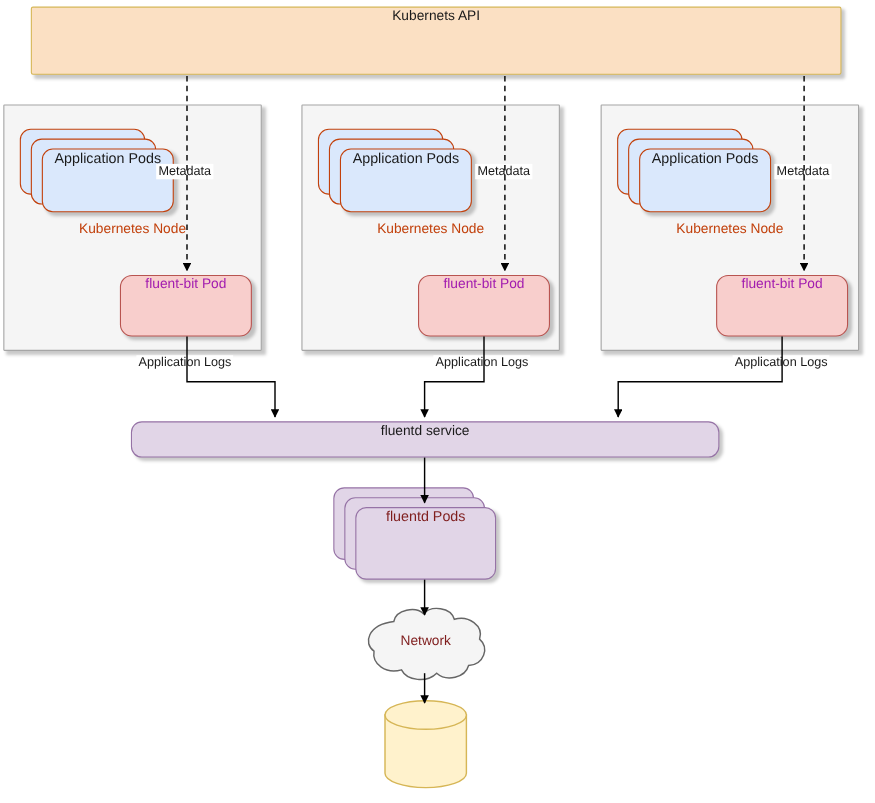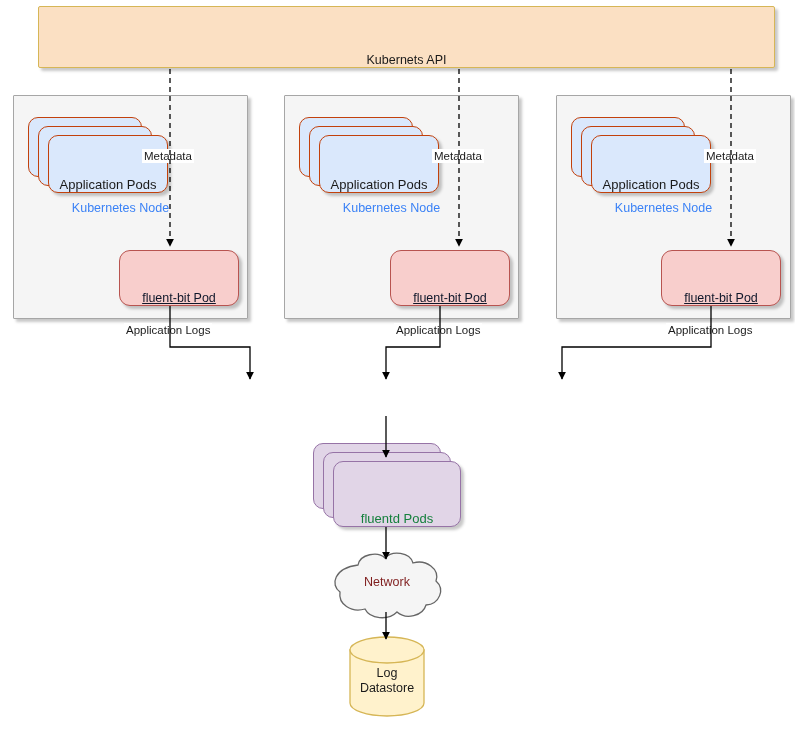--- a/index.html
+++ b/index.html
@@ -5,56 +5,56 @@
 <style>
   html,body{margin:0;padding:0;background:#ffffff;}
   body{
     width:795px;height:730px;position:relative;overflow:hidden;
     font-family:"Liberation Sans","DejaVu Sans",sans-serif;
     color:#000000;
   }
   .canvas{position:absolute;left:0;top:0;width:795px;height:730px;}
 
   
-  .box{position:absolute;box-sizing:border-box;display:flex;align-items:flex-end;justify-content:center;text-align:center;margin-left:10px;}
+  .box{position:absolute;box-sizing:border-box;display:flex;align-items:flex-start;justify-content:center;text-align:center;}
   .shadow{box-shadow:3px 3px 3px rgba(0,0,0,0.22);}
 
   .api-bar{
     background:#fbe0c3;border:1px solid #d6b656;border-radius:2px;
     font-size:12.5px;color:#1a1a1a;
   }
 
   .node-box{
     background:#f5f5f5;border:1px solid #a6a6a6;border-radius:1px;
   }
 
   .pod-card{
     background:#dae8fc;border:1px solid #c2410c;border-radius:10px;
   }
   .pod-label{font-size:13px;color:#1a1a1a;}
 
   .fluentbit{
     background:#f8cecc;border:1px solid #b85450;border-radius:11px;
-    font-size:12.5px;color:#0f172a;text-decoration:underline;
+    font-size:12.5px;color:#a21caf;
   }
 
   .node-caption{
-    position:absolute;font-size:12.5px;color:#3b82f6;text-align:center;
+    position:absolute;font-size:12.5px;color:#c2410c;text-align:center;
     white-space:nowrap;
   }
 
   .svc-bar{
     background:#e1d5e7;border:1px solid #9673a6;border-radius:10px;
     font-size:12.5px;color:#1a1a1a;
   }
 
   .fpod-card{
     background:#e1d5e7;border:1px solid #9673a6;border-radius:10px;
   }
-  .fpod-label{font-size:13px;color:#15803d;}
+  .fpod-label{font-size:13px;color:#7f1d1d;}
 
   .edge-label{
     position:absolute;background:#ffffff;font-size:11.5px;color:#1a1a1a;
     padding:0 2px;white-space:nowrap;line-height:14px;
   }
 
   .cloud-label{
     position:absolute;font-size:12.5px;color:#7f1d1d;white-space:nowrap;
     text-align:center;
   }
@@ -119,20 +119,23 @@
 
   <div class="node-caption" style="left:546px;top:201px;width:235px;">Kubernetes Node</div>
 
   <div class="box fluentbit shadow" style="left:651px;top:250px;width:120px;height:56px;">
     <span>fluent-bit Pod</span>
   </div>
 
   <div class="edge-label" style="left:704px;top:149px;">Metadata</div>
   <div class="edge-label" style="left:666px;top:323px;">Application Logs</div>
 
+  <div class="box svc-bar shadow" style="left:119px;top:383px;width:535px;height:33px;">
+    <span>fluentd service</span>
+  </div>
 
   <div class="box fpod-card" style="left:303px;top:443px;width:128px;height:66px;"></div>
   <div class="box fpod-card" style="left:313px;top:452px;width:128px;height:66px;"></div>
   <div class="box fpod-card shadow" style="left:323px;top:461px;width:128px;height:66px;">
     <span class="fpod-label">fluentd Pods</span>
   </div>
 
   <svg class="shape" style="left:327px;top:549px;width:120px;height:70px;" viewBox="0 0 120 70">
     <g transform="translate(3,2)">
       <path d="M 28 14
@@ -147,24 +150,20 @@
     </g>
   </svg>
   <div class="cloud-label" style="left:327px;top:575px;width:120px;">Network</div>
 
   <svg class="shape" style="left:345px;top:635px;width:84px;height:88px;" viewBox="0 0 84 88">
     <g transform="translate(2,1)">
       <path d="M 3 14 L 3 67 A 37 13 0 0 0 77 67 L 77 14 Z" fill="#fff2cc" stroke="#d6b656" stroke-width="1.3"></path>
       <ellipse cx="40" cy="14" rx="37" ry="13" fill="#fff2cc" stroke="#d6b656" stroke-width="1.3"></ellipse>
     </g>
   </svg>
-  <div class="cyl-label" style="left:345px;top:666px;width:84px;">
-    <div>Log</div>
-    <div>Datastore</div>
-  </div>
 
   <svg class="lines" viewBox="0 0 795 730">
     <defs>
       <marker id="arrow" viewBox="0 0 10 10" refX="9" refY="5" markerWidth="6" markerHeight="6" orient="auto-start-reverse">
         <path d="M 0 0 L 10 5 L 0 10 z" fill="#000000"></path>
       </marker>
     </defs>
 
     <path d="M 170 69 L 170 246" fill="none" stroke="#000000" stroke-width="1.3" stroke-dasharray="5 4" marker-end="url(#arrow)"></path>
     <path d="M 459 69 L 459 246" fill="none" stroke="#000000" stroke-width="1.3" stroke-dasharray="5 4" marker-end="url(#arrow)"></path>

